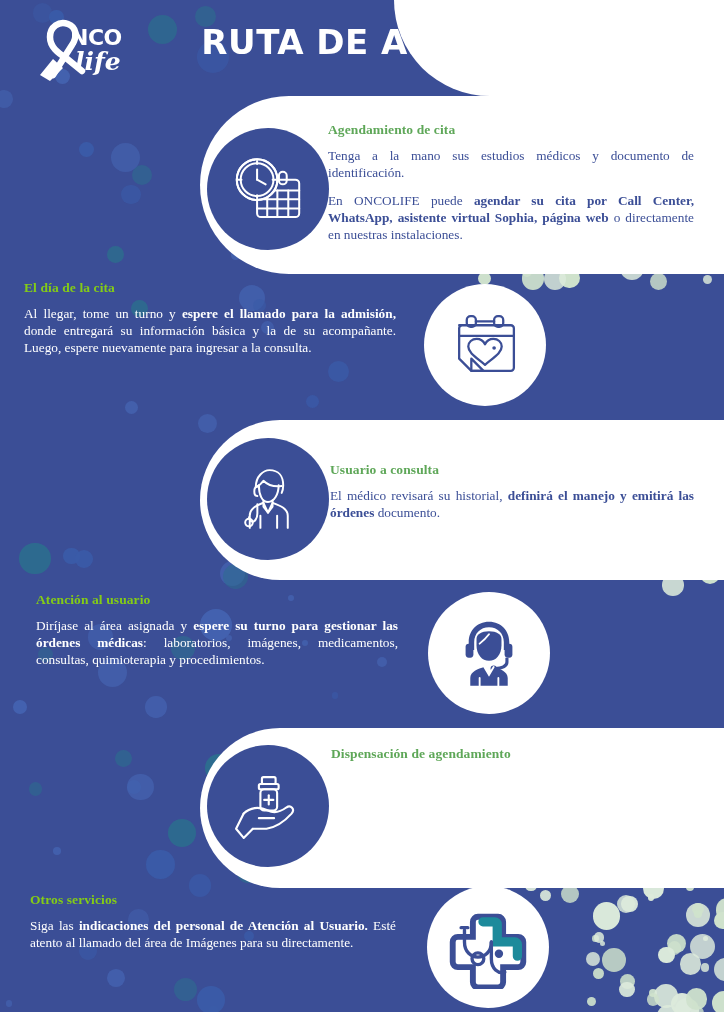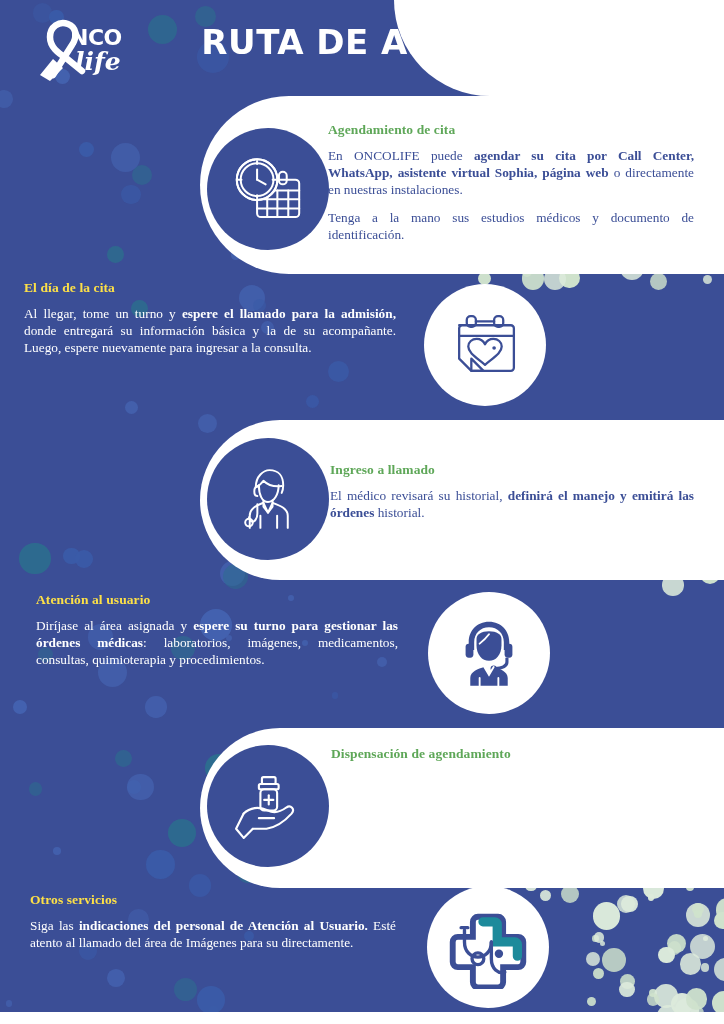--- a/index.html
+++ b/index.html
@@ -93,21 +93,21 @@
   .badge svg { display: block; }
 
   .textcol { position: absolute; font-family: Liberation Serif, serif; }
   .step-title {
     font-size: 13.5px;
     font-weight: bold;
     margin-bottom: 9px;
     letter-spacing: 0.1px;
   }
   .step-title.g-dark { color: #5EA758; }
-  .step-title.g-light { color: #fde047; }
+  .step-title.g-light { color: #84cc16; }
 
   .step-body {
     font-size: 13.3px;
     line-height: 1.28;
     text-align: justify;
     text-justify: inter-word;
   }
   .step-body.t-blue  { color: #3B4E96; }
   .step-body.t-white { color: #ffffff; }
   .step-body p { margin: 0; }
@@ -373,22 +373,22 @@
         <line x1="36" y1="38" x2="47" y2="44"></line>
         <line x1="36" y1="14" x2="36" y2="18"></line>
           <line x1="36" y1="58" x2="36" y2="62"></line>
         <line x1="12" y1="38" x2="16" y2="38"></line>
           <line x1="56" y1="38" x2="60" y2="38"></line>
       </svg>
     </div>
     <div class="textcol" style="left:328px; top:122px; width:366px;">
       <div class="step-title g-dark">Agendamiento de cita</div>
       <div class="step-body t-blue">
+          <p><span>Tenga a la mano sus estudios médicos y documento de identificación.</span></p>
           <p><span>En ONCOLIFE puede </span><b>agendar su cita por Call Center, WhatsApp, asistente virtual Sophia, página web</b><span> o directamente en nuestras instalaciones.</span></p>
-          <p><span>Tenga a la mano sus estudios médicos y documento de identificación.</span></p>
         </div>
     </div>
   </div>
 
   <div class="step" style="top:0;">
     <div class="badge onblue" style="left:424px; top:284px;">
       <svg width="76" height="76" viewBox="0 0 100 100" fill="none" stroke="#3B4E96" stroke-width="3" stroke-linecap="round" stroke-linejoin="round">
         <path d="M16 24 h68 a4 4 0 0 1 4 4 v52 a4 4 0 0 1 -4 4 h-52 l-16 -16 v-40 a4 4 0 0 1 4 -4 z"></path>
         <line x1="16" y1="38" x2="88" y2="38"></line>
         <rect x="26" y="12" width="12" height="14" rx="5"></rect>
@@ -416,23 +416,23 @@
         <path d="M38 32 C38 44 42 54 50 54 C58 54 64 44 64 32"></path>
         <path d="M44 52 v8 l6 8 l6 -8 v-8"></path>
         <path d="M26 88 v-16 C26 62 36 58 44 55 L50 68 L56 55 C64 58 76 62 76 72 v16"></path>
         <line x1="40" y1="72" x2="40" y2="88"></line>
         <line x1="62" y1="72" x2="62" y2="88"></line>
         <path d="M36 57 v12 C36 76 32 80 30 80 C27 80 25 77 25 74"></path>
         <circle cx="25" cy="81" r="5"></circle>
       </svg>
     </div>
     <div class="textcol" style="left:330px; top:462px; width:364px;">
-      <div class="step-title g-dark">Ingreso a llamado</div>
+      <div class="step-title g-dark">Usuario a consulta</div>
       <div class="step-body t-blue">
-          <p><span>El médico revisará su historial, </span><b>definirá el manejo y emitirá las órdenes</b><span> historial.</span></p>
+          <p><span>El médico revisará su historial, </span><b>definirá el manejo y emitirá las órdenes</b><span> documento.</span></p>
         </div>
     </div>
   </div>
 
   <div class="step" style="top:0;">
     <div class="badge onblue" style="left:428px; top:592px;">
       <svg width="78" height="78" viewBox="0 0 100 100">
         <g fill="#3B4E96">
           <path d="M50 10 C34 10 24 22 24 36 v10 h7 V36 C31 25 39 17 50 17 C61 17 69 25 69 36 v10 h7 V36 C76 22 66 10 50 10 Z"></path>
           <rect x="20" y="38" width="10" height="18" rx="4"></rect>

